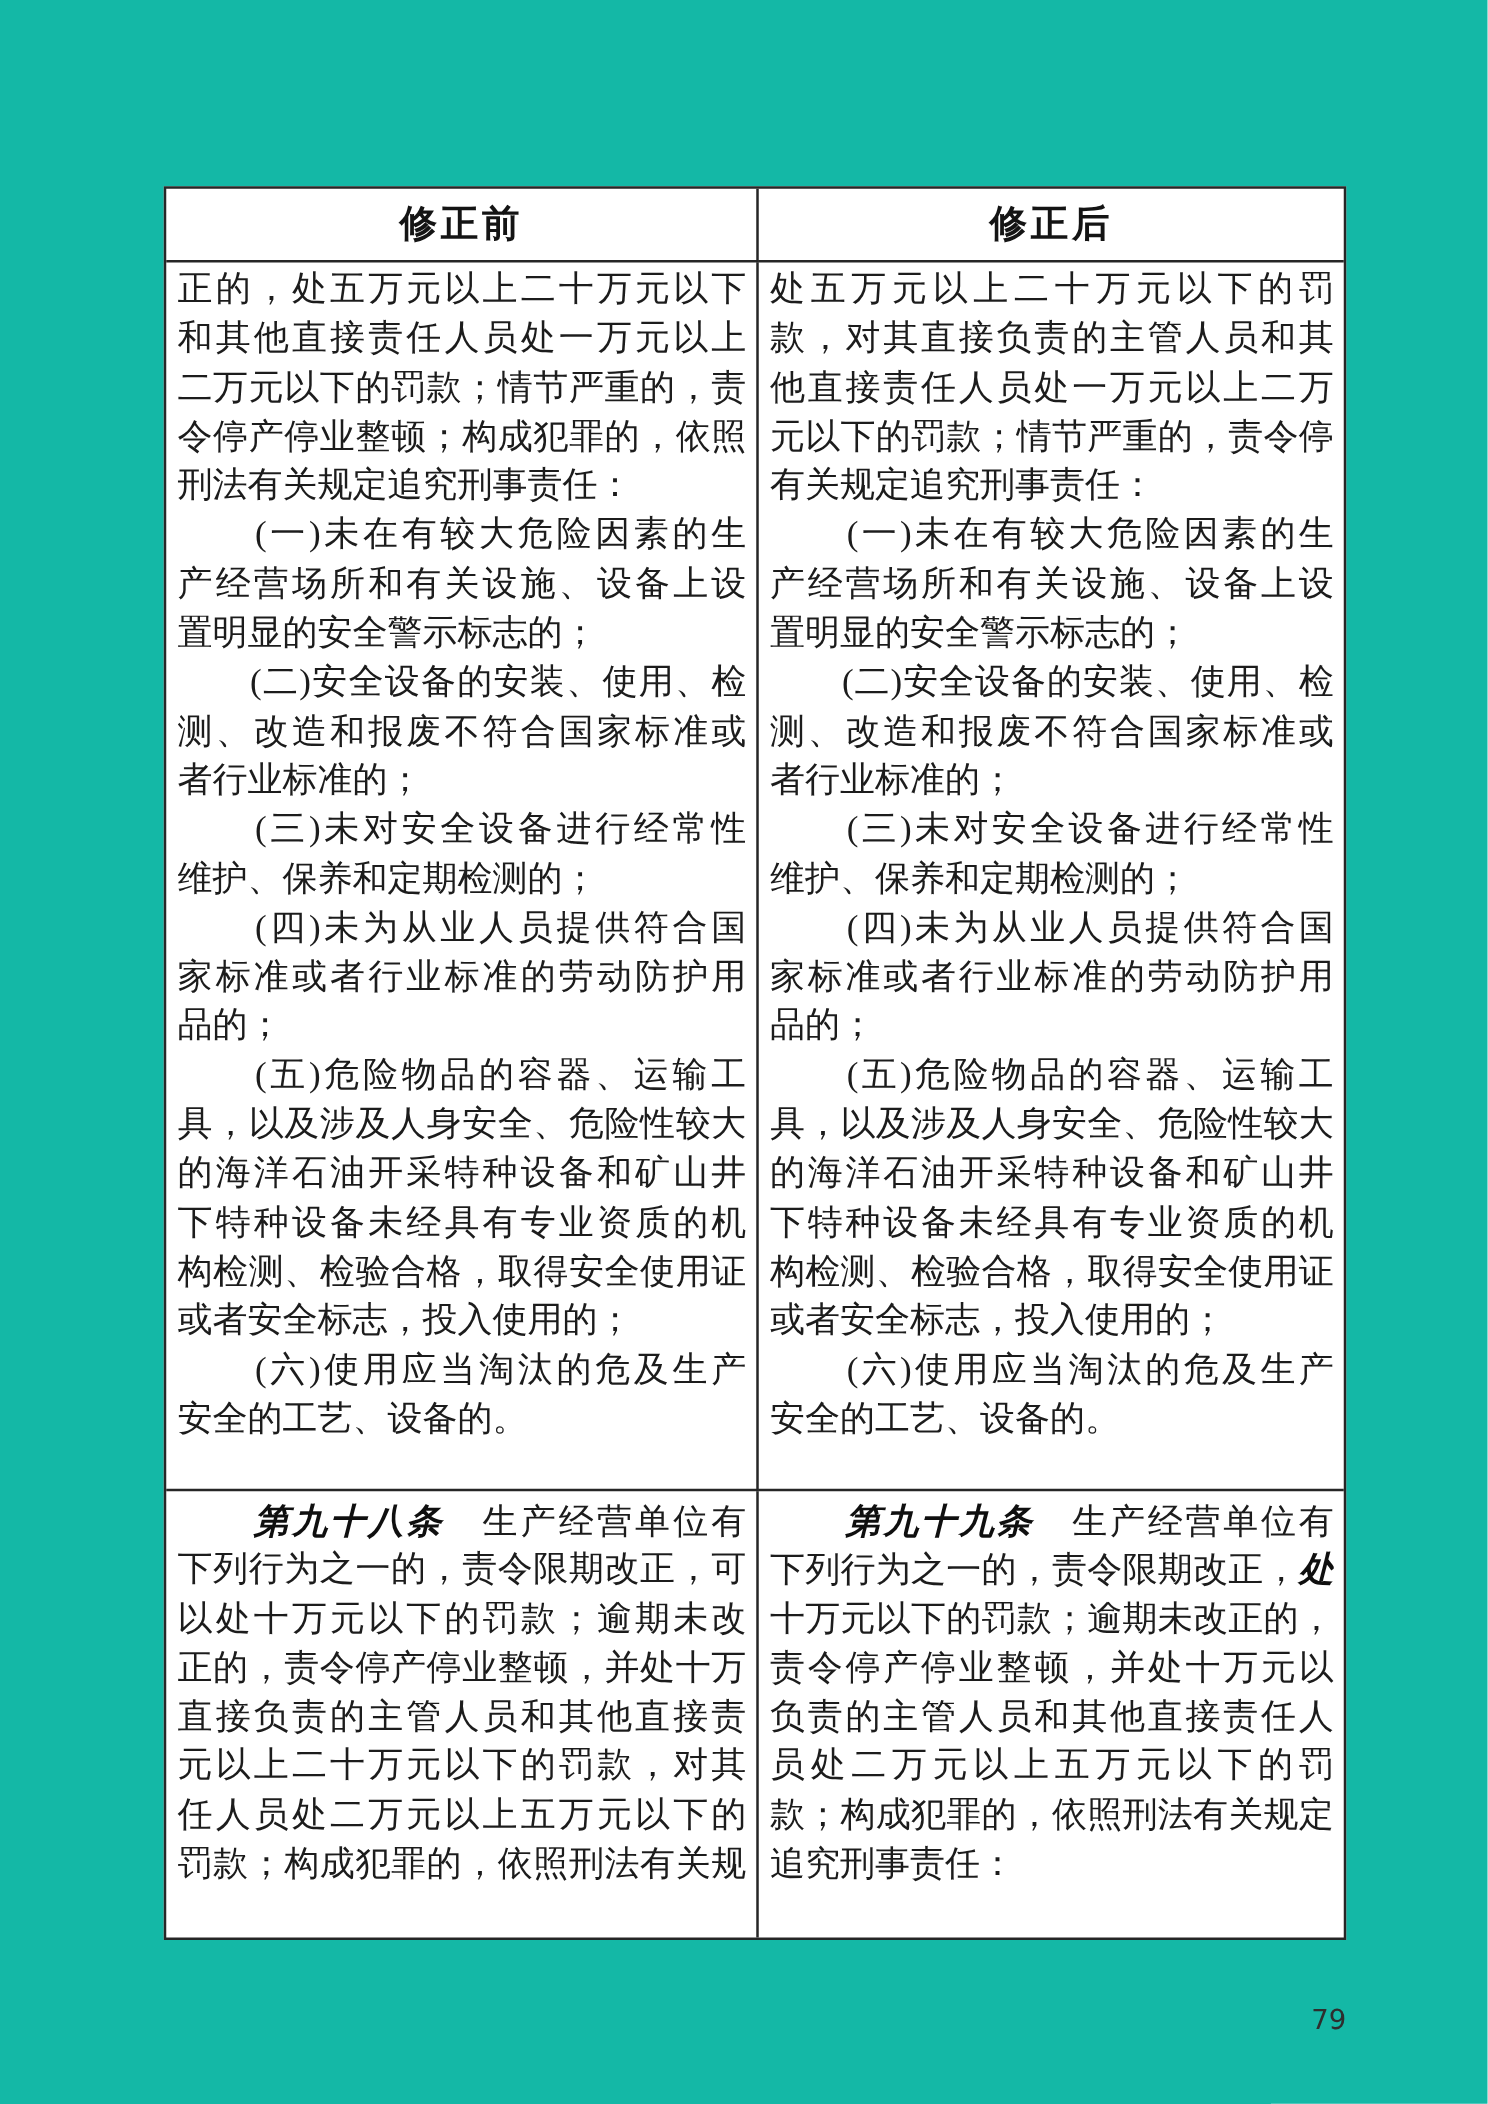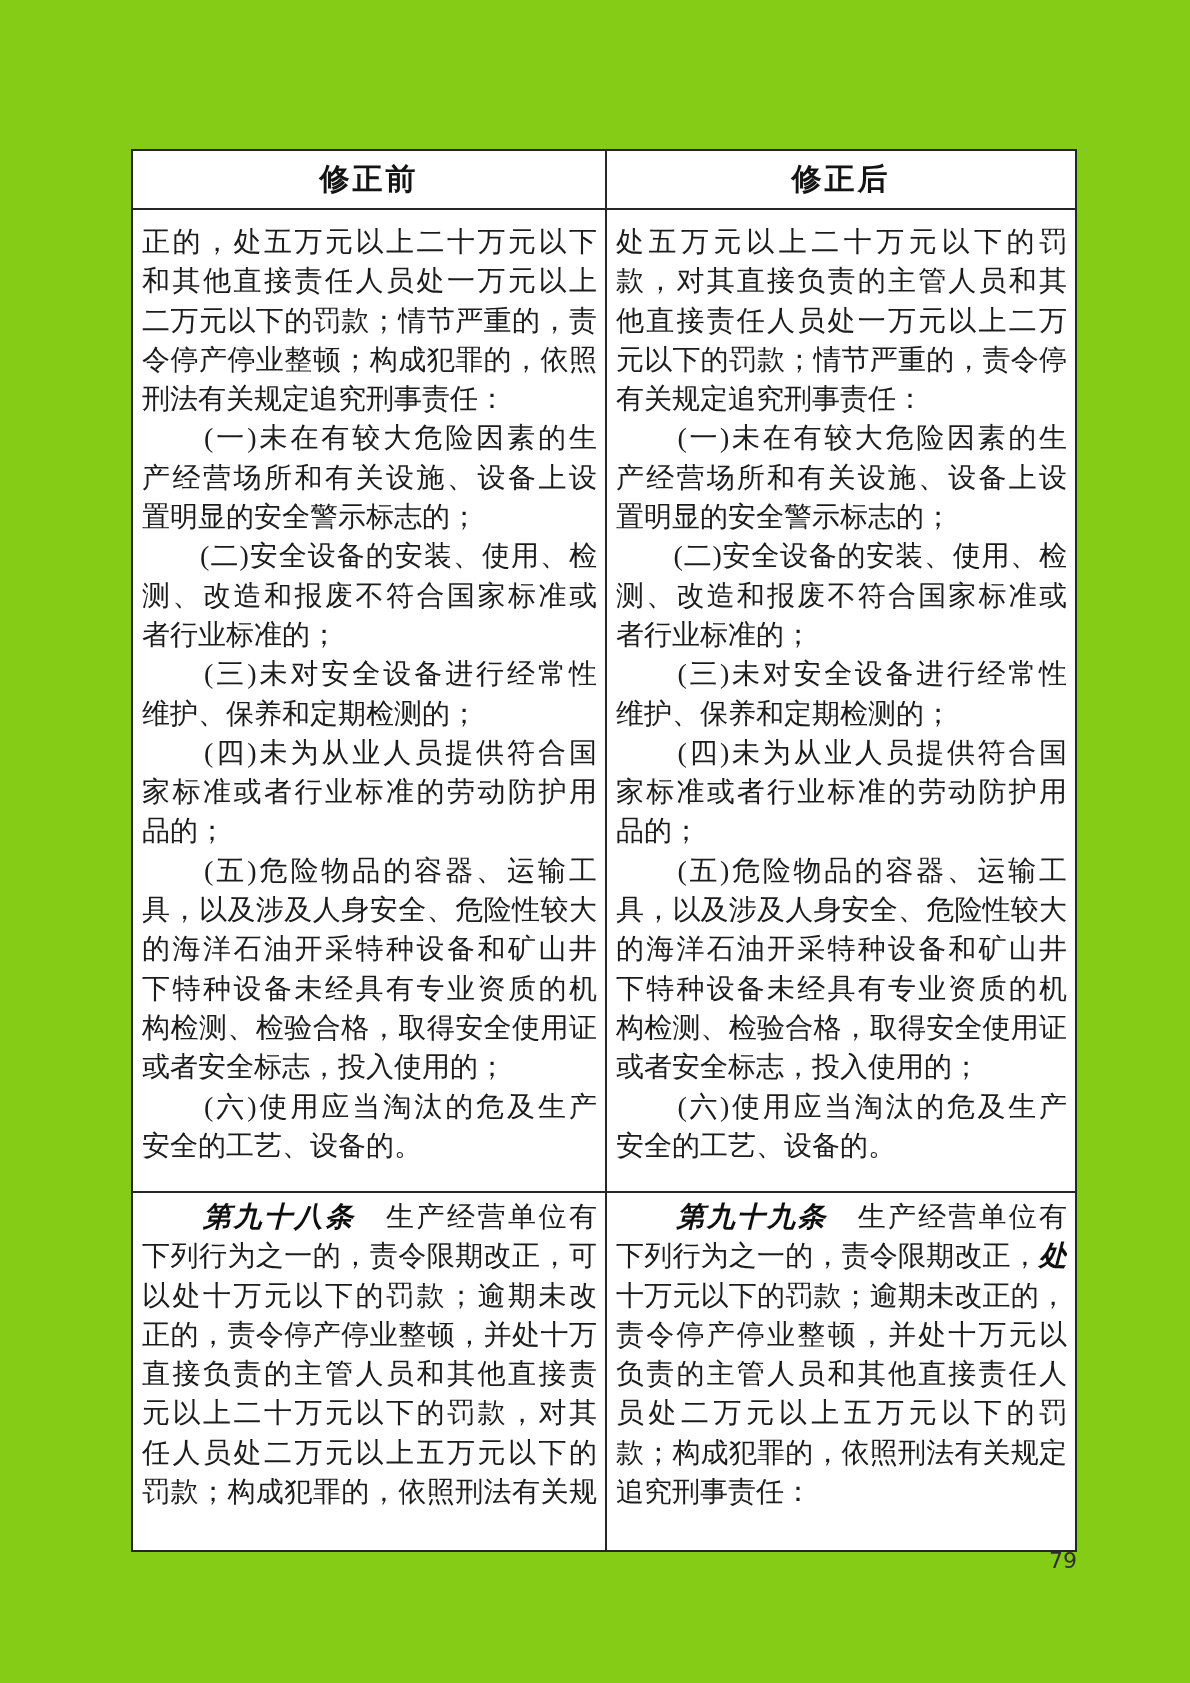--- a/index.html
+++ b/index.html
@@ -1,48 +1,48 @@
 <!DOCTYPE html>
 <html><head>
 <meta charset="utf-8">
 <style>
   html,body{margin:0;padding:0;}
   body{
     width:1190px;height:1683px;position:relative;background:#ffffff;
     font-family:"Liberation Serif", serif;
   }
-  .sheet{position:absolute;inset:0;background:#84cc16;}
+  .sheet{position:absolute;inset:0;background:#14b8a6;}
   .cmp-table{
     position:absolute;left:131px;top:149px;width:946px;height:1403px;
     box-sizing:border-box;border:2px solid #262626;background:#fff;
     display:grid;grid-template-columns:474px 1fr;grid-template-rows:59px 983px 1fr;
   }
   .cell{box-sizing:border-box;overflow:hidden;}
   .col-l{border-right:2px solid #262626;}
   .hdr{
     border-bottom:2px solid #262626;
     display:flex;align-items:center;justify-content:center;
     font-family:"Liberation Sans", sans-serif;font-weight:700;
     font-size:30px;color:#141414;letter-spacing:3px;
   }
   .row1{border-bottom:2px solid #262626;}
   .body-cell{
-    padding:12px 8px 0 9px;
+    padding:2px 8px 0 9px;
     font-size:28px;color:#1c1c1c;
   }
   .row2-cell{padding-top:4px;}
   .line{
     height:39.3px;line-height:39.3px;
     text-align:justify;text-align-last:justify;
     overflow:hidden;
   }
   .line.flush{text-align:left;text-align-last:left;}
   b.hei{font-family:"Liberation Sans", sans-serif;font-weight:700;color:#0f0f0f;font-style:italic;}
   .page-num{
-    position:absolute;left:957px;top:1548px;width:120px;
+    position:absolute;left:957px;top:1604px;width:120px;
     text-align:right;font-family:"DejaVu Sans", sans-serif;
     font-size:22px;color:#2e2e2e;
   }
 </style>
 </head>
 <body>
 
 <div class="sheet">
 
   <div class="cmp-table">

